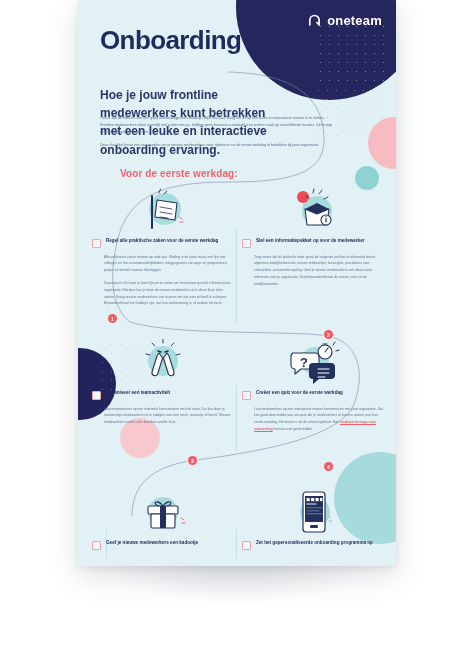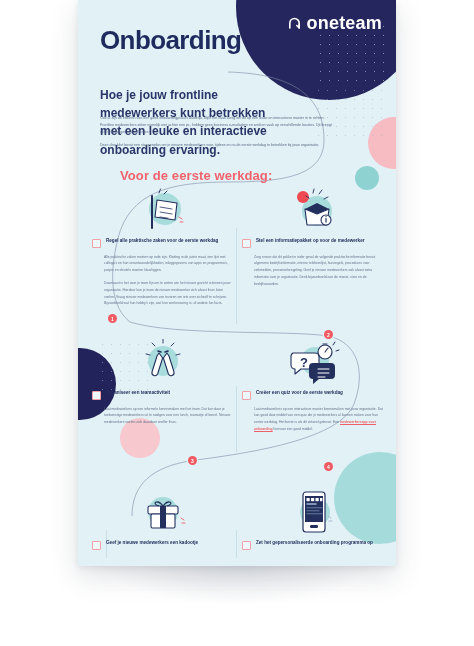--- a/index.html
+++ b/index.html
@@ -54,42 +54,42 @@
   }
   .dg-top{right:10px;top:22px;width:70px;height:60px;}
   .dg-mid{right:8px;top:86px;width:74px;height:50px;opacity:.55;}
   .dg-left{left:20px;top:340px;width:52px;height:52px;opacity:.55;}
 
   
   .logo{
     position:absolute;right:14px;top:13px;display:flex;align-items:center;gap:5px;z-index:6;
   }
   .logo svg{display:block;}
-  .logo-text{color:#ffffff;font-size:18px;font-weight:600;letter-spacing:.2px;}
+  .logo-text{color:#ffffff;font-size:13px;font-weight:600;letter-spacing:.2px;}
 
   
   .title{
     position:absolute;left:22px;top:26px;z-index:5;
     font-size:26px;line-height:1.08;font-weight:700;color:#1f2a5e;letter-spacing:-.6px;text-align:right;
   }
   .title .dot{color:#f1636b;}
   .subtitle{
     position:absolute;left:22px;top:86px;width:180px;z-index:5;
     font-size:12px;line-height:1.52;font-weight:700;color:#2a3568;
   }
   .lede{
     position:absolute;left:22px;top:115px;width:236px;z-index:5;
     font-size:3.6px;line-height:1.95;color:#5a6b84;
   }
   .lede p{margin:0 0 6px 0;}
 
   
   .section-h{
     position:absolute;z-index:6;color:#f0636c;font-weight:700;
-    font-size:13px;letter-spacing:.1px;white-space:nowrap;
+    font-size:10px;letter-spacing:.1px;white-space:nowrap;
   }
   #sec1{left:42px;top:168px;}
 
   
   #path{position:absolute;left:0;top:0;width:318px;height:566px;z-index:2;pointer-events:none;}
 
   
   .marker{
     position:absolute;width:9px;height:9px;border-radius:50%;
     background:#f05a62;color:#fff;font-size:5px;font-weight:700;

